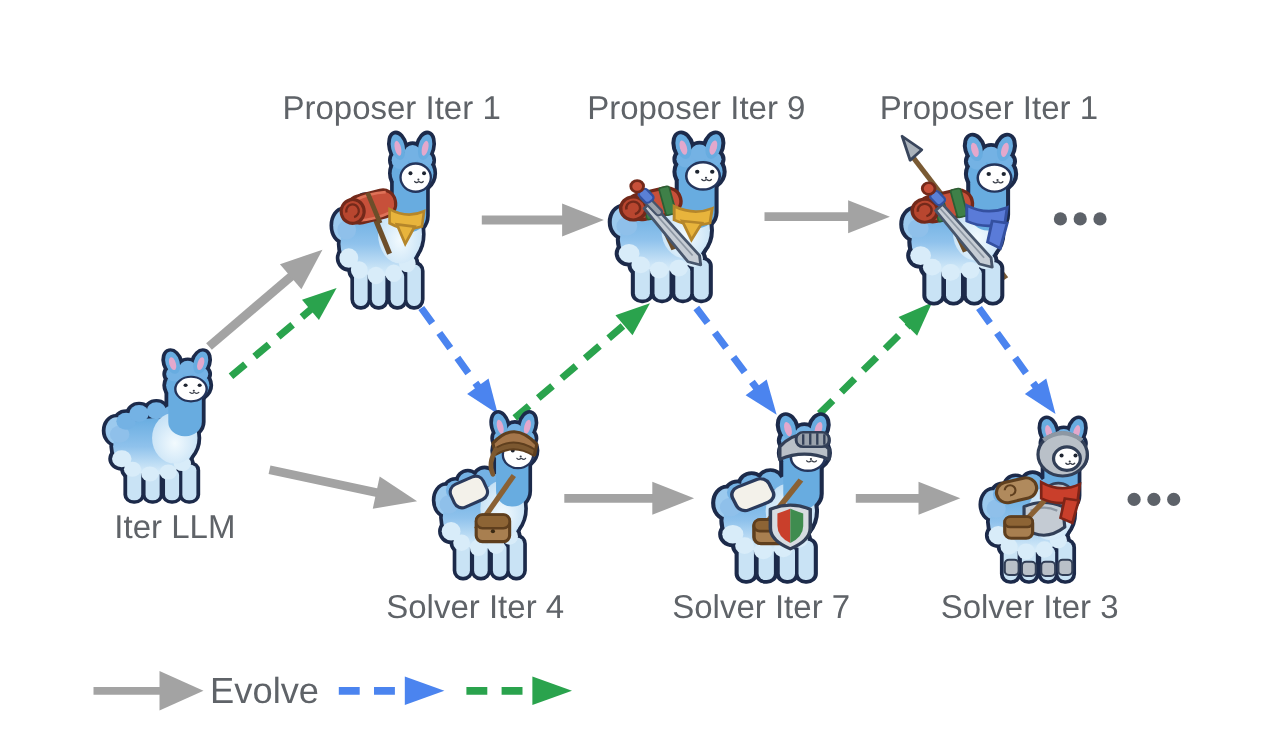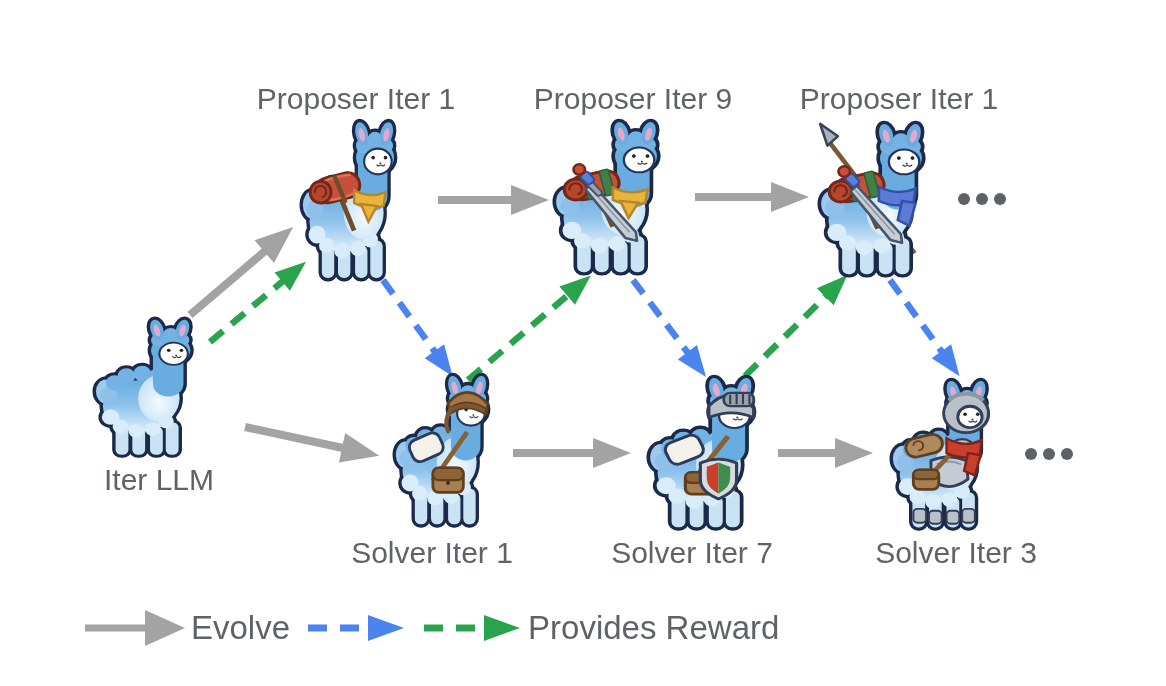--- a/index.html
+++ b/index.html
@@ -126,23 +126,23 @@
       <line x1="210" y1="342" x2="283" y2="281" marker-end="url(#mGreen)"></line>
       <line x1="468" y1="380" x2="568" y2="295" marker-end="url(#mGreen)"></line>
       <line x1="745" y1="376" x2="826" y2="296" marker-end="url(#mGreen)"></line>
     </g>
   </svg>
 
   <div class="node-label" style="left:356px;top:83px">Proposer Iter 1</div>
   <div class="node-label" style="left:633px;top:83px">Proposer Iter 9</div>
   <div class="node-label" style="left:899px;top:83px">Proposer Iter 1</div>
   <div class="node-label" style="left:159px;top:464px">Iter LLM</div>
-  <div class="node-label" style="left:432px;top:537px">Solver Iter 1</div>
+  <div class="node-label" style="left:432px;top:537px">Solver Iter 4</div>
   <div class="node-label" style="left:692px;top:537px">Solver Iter 7</div>
-  <div class="node-label" style="left:956px;top:537px">Solver Iter 3</div>
+  <div class="node-label" style="left:936px;top:537px">Solver Iter 3</div>
 
   <svg class="llama" style="left:93px;top:316px" width="118" height="144" viewBox="0 -8 120 168" preserveAspectRatio="none">
     <use href="#llama-base"></use>
   </svg>
 
   <svg class="llama" style="left:300px;top:118px" width="114" height="166" viewBox="0 -8 120 168" preserveAspectRatio="none">
     <use href="#llama-base"></use>
     <path d="M34,52 L57,106" stroke="#6d4e2a" stroke-width="5"></path>
     <g transform="rotate(-14 40 62)">
       <rect x="16" y="50" width="47" height="25" rx="12" fill="#c7503a" stroke="#73291a" stroke-width="3"></rect>
@@ -293,17 +293,16 @@
       <svg width="100" height="40">
         <line x1="2" y1="20" x2="60" y2="20" stroke="#4b84ef" stroke-width="7" stroke-dasharray="19 13"></line>
         <polygon points="62,7 98,20 62,33" fill="#4b84ef"></polygon>
       </svg>
     </div>
     <div class="legend-item">
       <svg width="100" height="40">
         <line x1="2" y1="20" x2="60" y2="20" stroke="#2aa34d" stroke-width="7" stroke-dasharray="19 13"></line>
         <polygon points="62,7 98,20 62,33" fill="#2aa34d"></polygon>
       </svg>
-      <span class="legend-label">Provides Reward</span>
     </div>
   </div>
 
 </div>
 
 </body></html>

